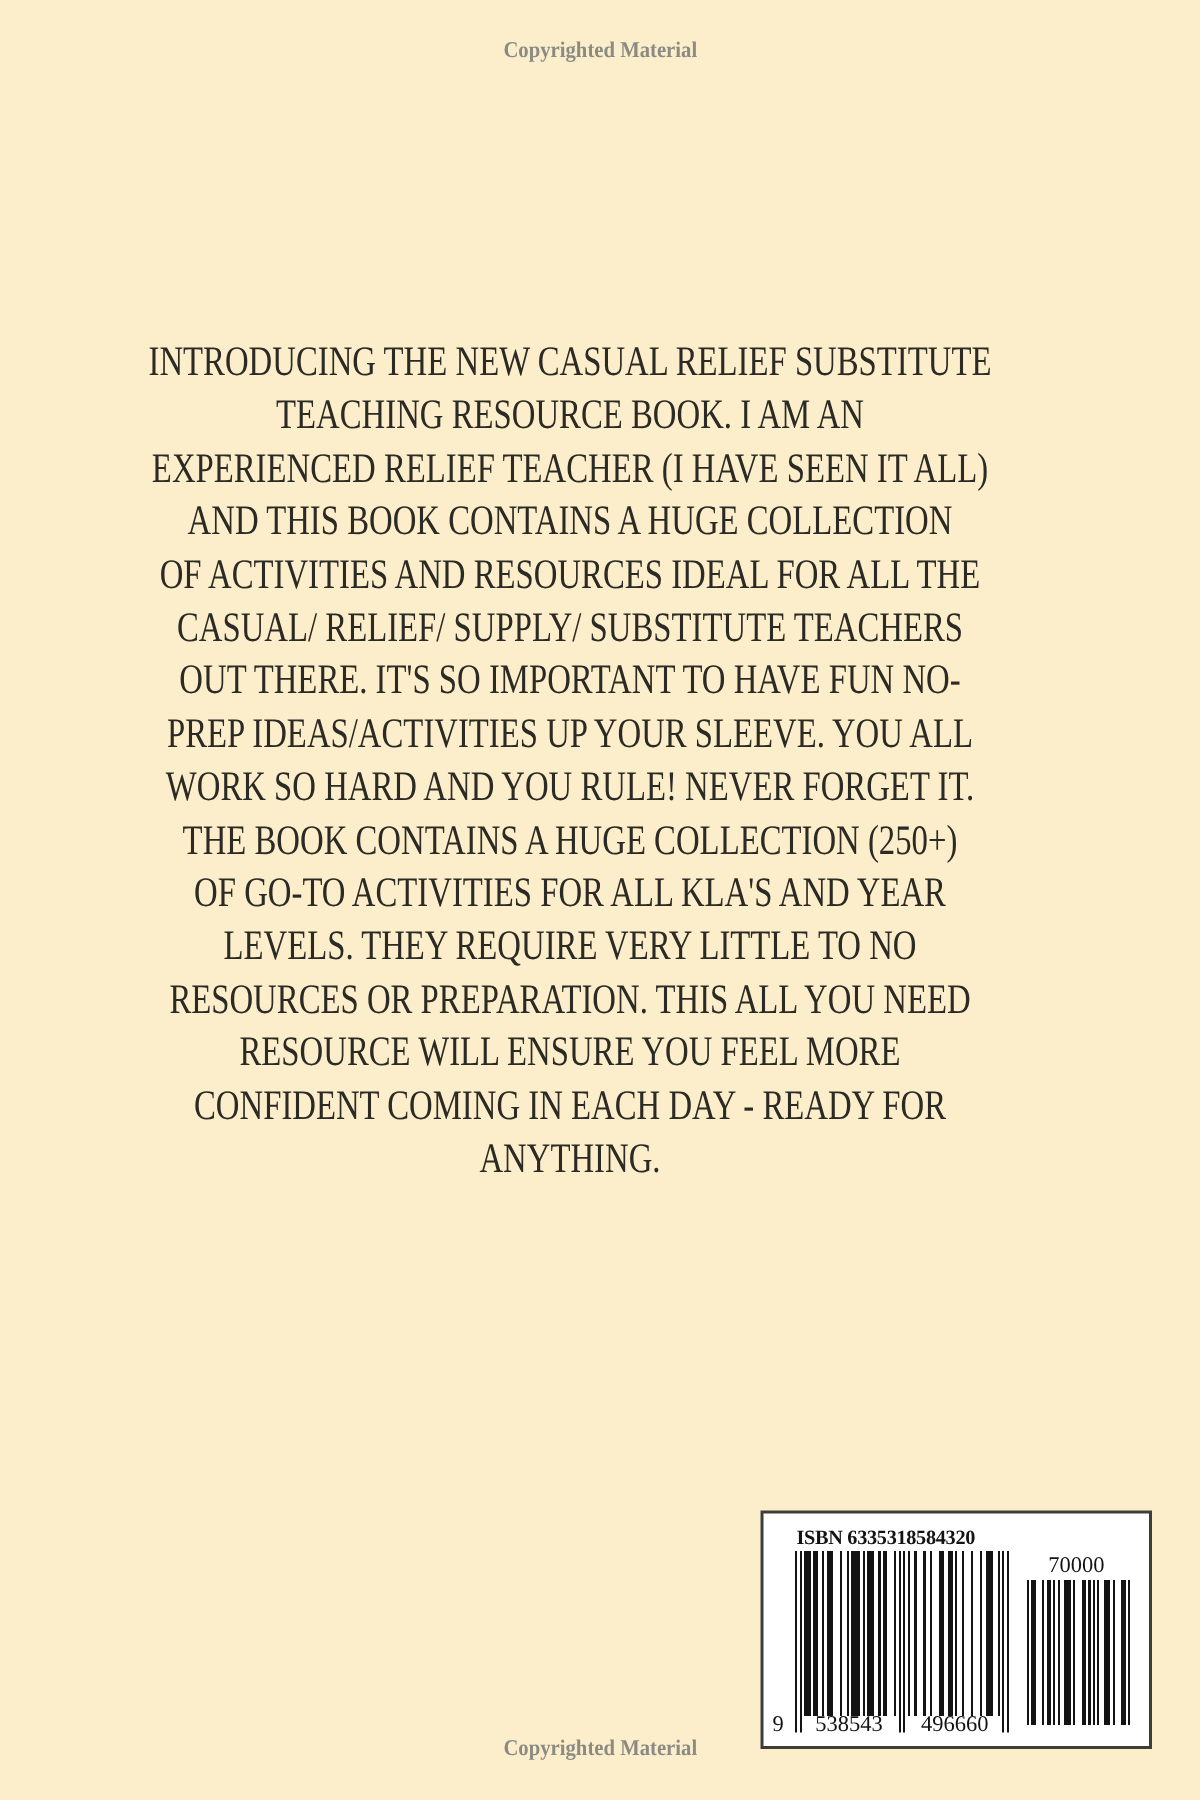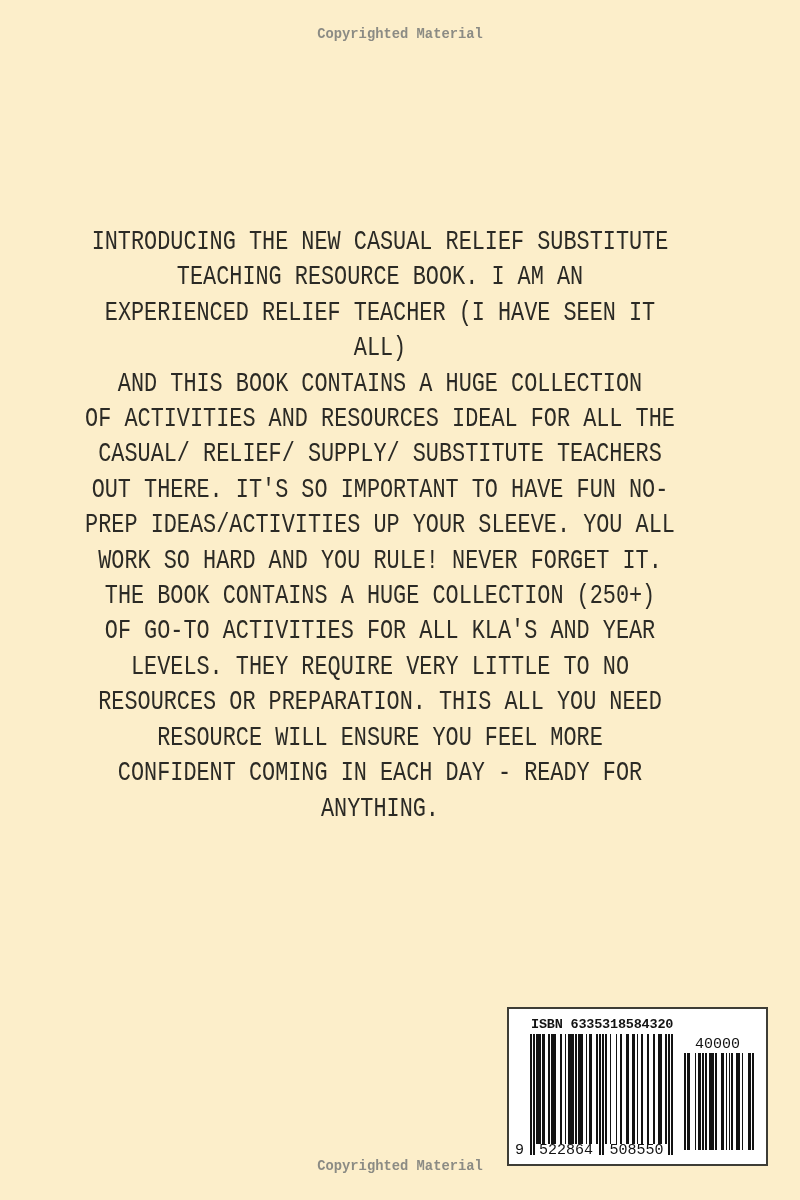--- a/index.html
+++ b/index.html
@@ -1,19 +1,19 @@
 <!DOCTYPE html>
 <html style="--bg: #FCEECA; --ink: #2B2A25; --muted: #8B8B84; --box-border: #3E3D36; --bars: #131313;"><head>
 <meta charset="utf-8">
 <style>
   html,body { margin:0; padding:0; background:#fff; }
   .page {
     position:relative; width:800px; height:1200px; overflow:hidden;
     background:var(--bg,#FCEECA);
-    font-family:Liberation Mono, monospace;
+    font-family:Liberation Serif, serif;
   }
   .copyright {
     position:absolute; left:0; width:800px; text-align:center;
     color:var(--muted,#8B8B84); font-size:15px; font-weight:700;
     line-height:15px;
   }
   .copyright .squeeze { display:inline-block; transform:scaleX(.92); transform-origin:50% 50%; }
   .copyright.top { top:27px; }
   .copyright.bottom { top:1159px; }
   .blurb {
@@ -120,26 +120,26 @@
           <rect x="117.00" y="0" width="1.58" height="110" fill="#131313"></rect>
           <rect x="123.00" y="0" width="1.58" height="110" fill="#131313"></rect>
           <rect x="127.50" y="0" width="1.58" height="110" fill="#131313"></rect>
           <rect x="129.00" y="0" width="1.58" height="110" fill="#131313"></rect>
           <rect x="130.50" y="0" width="1.58" height="110" fill="#131313"></rect>
           <rect x="135.00" y="0" width="1.58" height="110" fill="#131313"></rect>
           <rect x="138.00" y="0" width="1.58" height="121" fill="#131313"></rect>
           <rect x="141.00" y="0" width="1.58" height="121" fill="#131313"></rect>
         </svg>
       <span class="bc-digit d0">9</span>
-      <span class="bc-digit d1">522864</span>
-      <span class="bc-digit d2">508550</span>
+      <span class="bc-digit d1">538543</span>
+      <span class="bc-digit d2">496660</span>
     </div>
 
     <div class="bc-addon">
-      <div class="addon-num">40000</div>
+      <div class="addon-num">70000</div>
       <svg id="ean5" shape-rendering="crispEdges" width="71" height="97">
           <rect x="1.47" y="0" width="1.55" height="97" fill="#131313"></rect>
           <rect x="4.40" y="0" width="1.55" height="97" fill="#131313"></rect>
           <rect x="5.87" y="0" width="1.55" height="97" fill="#131313"></rect>
           <rect x="11.74" y="0" width="1.55" height="97" fill="#131313"></rect>
           <rect x="14.68" y="0" width="1.55" height="97" fill="#131313"></rect>
           <rect x="16.15" y="0" width="1.55" height="97" fill="#131313"></rect>
           <rect x="19.08" y="0" width="1.55" height="97" fill="#131313"></rect>
           <rect x="22.02" y="0" width="1.55" height="97" fill="#131313"></rect>
           <rect x="26.42" y="0" width="1.55" height="97" fill="#131313"></rect>

